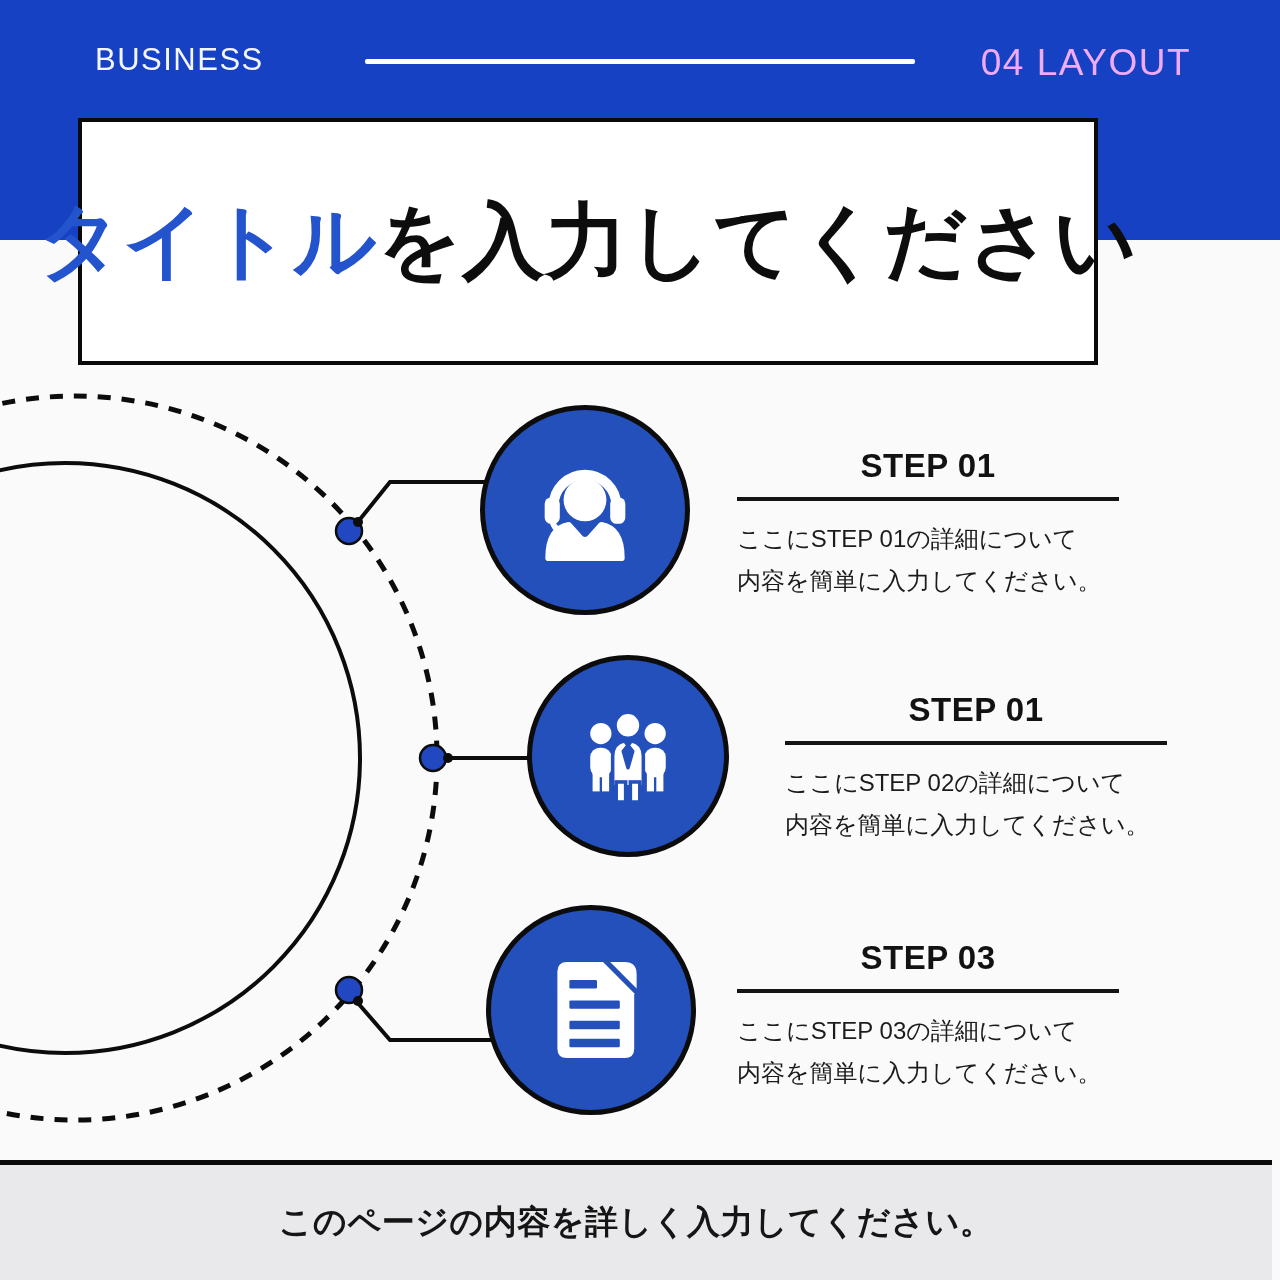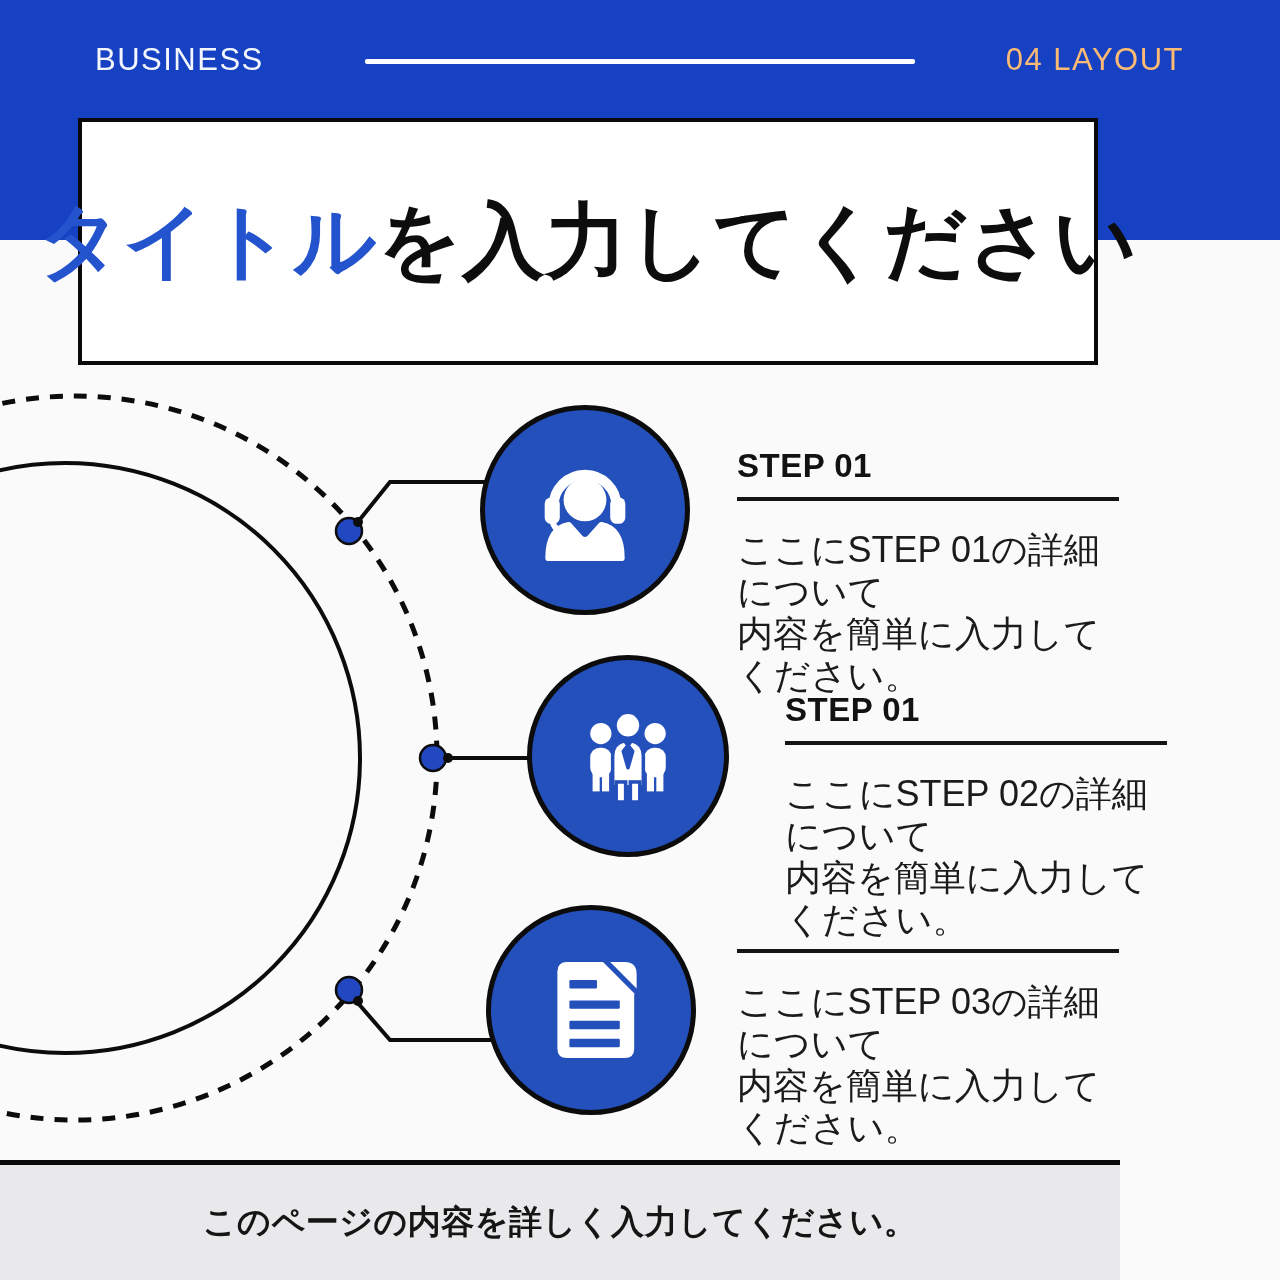--- a/index.html
+++ b/index.html
@@ -4,21 +4,21 @@
 <style>
   html,body{margin:0;padding:0;background:#ddd;}
   .page{
     position:relative;width:1280px;height:1280px;overflow:hidden;
     background:#FAFAFB;font-family:"Liberation Sans",sans-serif;
   }
   
   .header{position:absolute;left:0;top:0;width:1280px;height:240px;background:#1641C2;}
   .brand{position:absolute;left:78px;top:42px;font-size:31px;color:#F3F6FC;letter-spacing:1.5px;font-weight:400;margin-left:17px;}
   .hline{position:absolute;left:365px;top:59px;width:550px;height:5px;background:#FFFFFF;border-radius:2px;}
-  .pagelabel{position:absolute;right:96px;top:42px;font-size:31px;color:#fdba74;letter-spacing:1.5px;font-weight:400;}
+  .pagelabel{position:absolute;right:89px;top:42px;font-size:37px;color:#f0abfc;letter-spacing:1.5px;font-weight:400;}
   
   .titlebox{
     position:absolute;left:78px;top:118px;width:1020px;height:247px;box-sizing:border-box;
     background:#FFFFFF;border:4px solid #0A0A0A;
     display:flex;align-items:center;justify-content:center;
   }
   .titletext{font-size:82px;font-weight:900;letter-spacing:1px;color:#0D0D0D;white-space:nowrap;}
   .title-accent{color:#2453CE;}
   
   .deco{position:absolute;left:0;top:0;pointer-events:none;}
@@ -28,26 +28,26 @@
     box-sizing:border-box;display:flex;align-items:center;justify-content:center;
   }
   #c1{left:480px;top:405px;width:210px;height:210px;}
   #c2{left:527px;top:655px;width:202px;height:202px;}
   #c3{left:486px;top:905px;width:210px;height:210px;}
   
   .step-text{position:absolute;width:382px;}
   #t1{left:737px;top:446px;}
   #t2{left:785px;top:690px;}
   #t3{left:737px;top:938px;}
-  .step-title{font-size:33px;font-weight:800;color:#121212;letter-spacing:0.5px;line-height:1.2;margin:0;}
+  .step-title{font-size:33px;font-weight:800;color:#121212;letter-spacing:0.5px;line-height:1.2;margin:0;text-align:center;}
   .step-rule{height:4px;background:#141414;margin-top:11px;width:100%;}
-  .step-desc{font-size:36px;line-height:42px;color:#1B1B1B;margin-top:28px;white-space:pre-line;}
+  .step-desc{font-size:24px;line-height:42px;color:#1B1B1B;margin-top:17px;white-space:pre-line;}
   
   .footer{
-    position:absolute;left:0;top:1160px;width:1120px;height:120px;box-sizing:border-box;
+    position:absolute;left:0;top:1160px;width:1272px;height:120px;box-sizing:border-box;
     background:#E9E9EC;border-top:5px solid #0A0A0A;
     display:flex;align-items:center;justify-content:center;
   }
   .footer-text{font-size:33px;font-weight:700;color:#151515;letter-spacing:0.5px;}
 </style>
 </head>
 <body>
 
 <div class="page">
 
@@ -128,20 +128,21 @@
   </div>
 
   <div class="step-text" id="t2">
     <h3 class="step-title">STEP 01</h3>
     <div class="step-rule"></div>
     <div class="step-desc">ここにSTEP 02の詳細について
 内容を簡単に入力してください。</div>
   </div>
 
   <div class="step-text" id="t3">
+    <h3 class="step-title">STEP 03</h3>
     <div class="step-rule"></div>
     <div class="step-desc">ここにSTEP 03の詳細について
 内容を簡単に入力してください。</div>
   </div>
 
   <div class="footer">
     <span class="footer-text">このページの内容を詳しく入力してください。</span>
   </div>
 
 </div>

